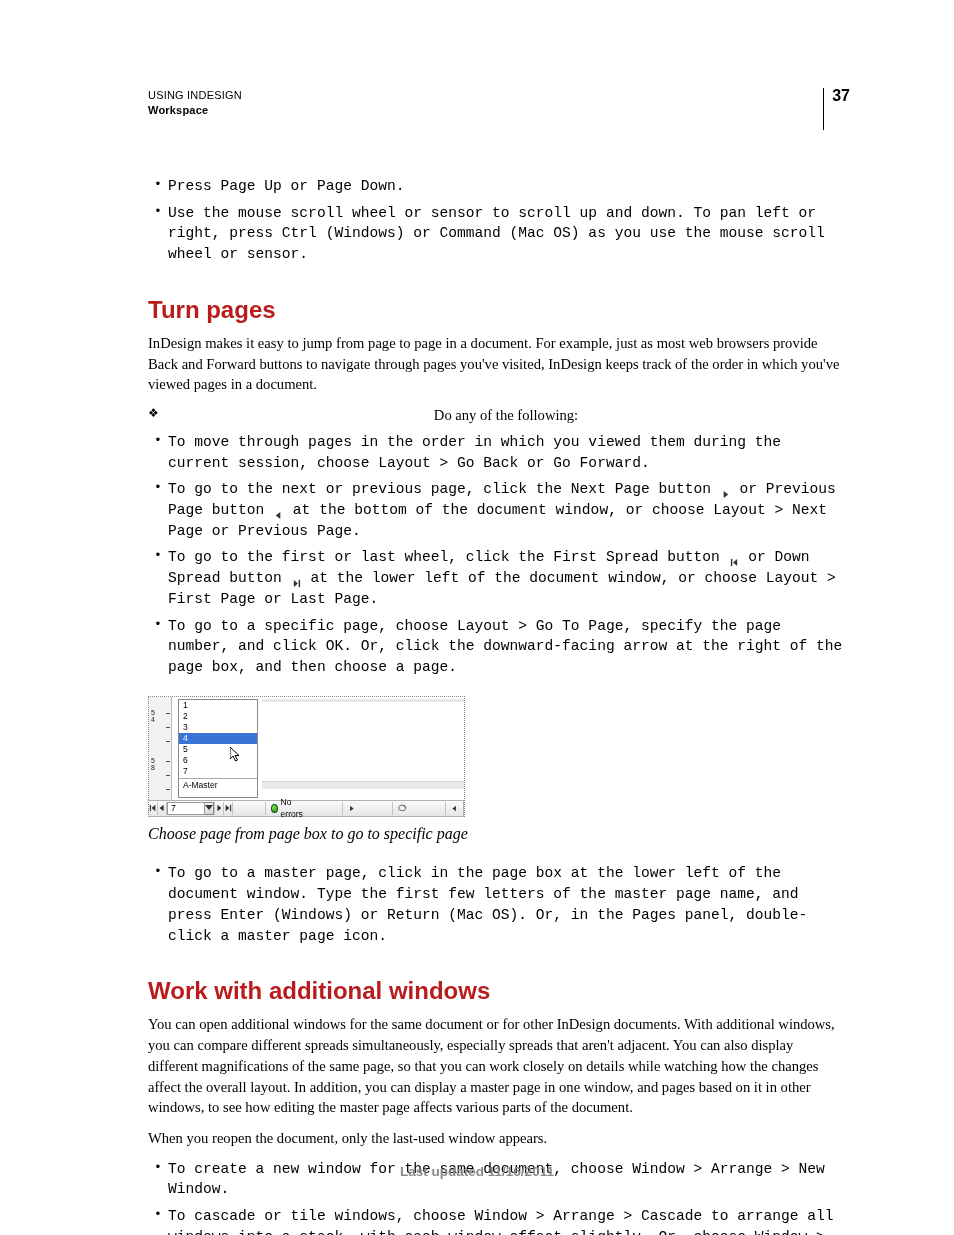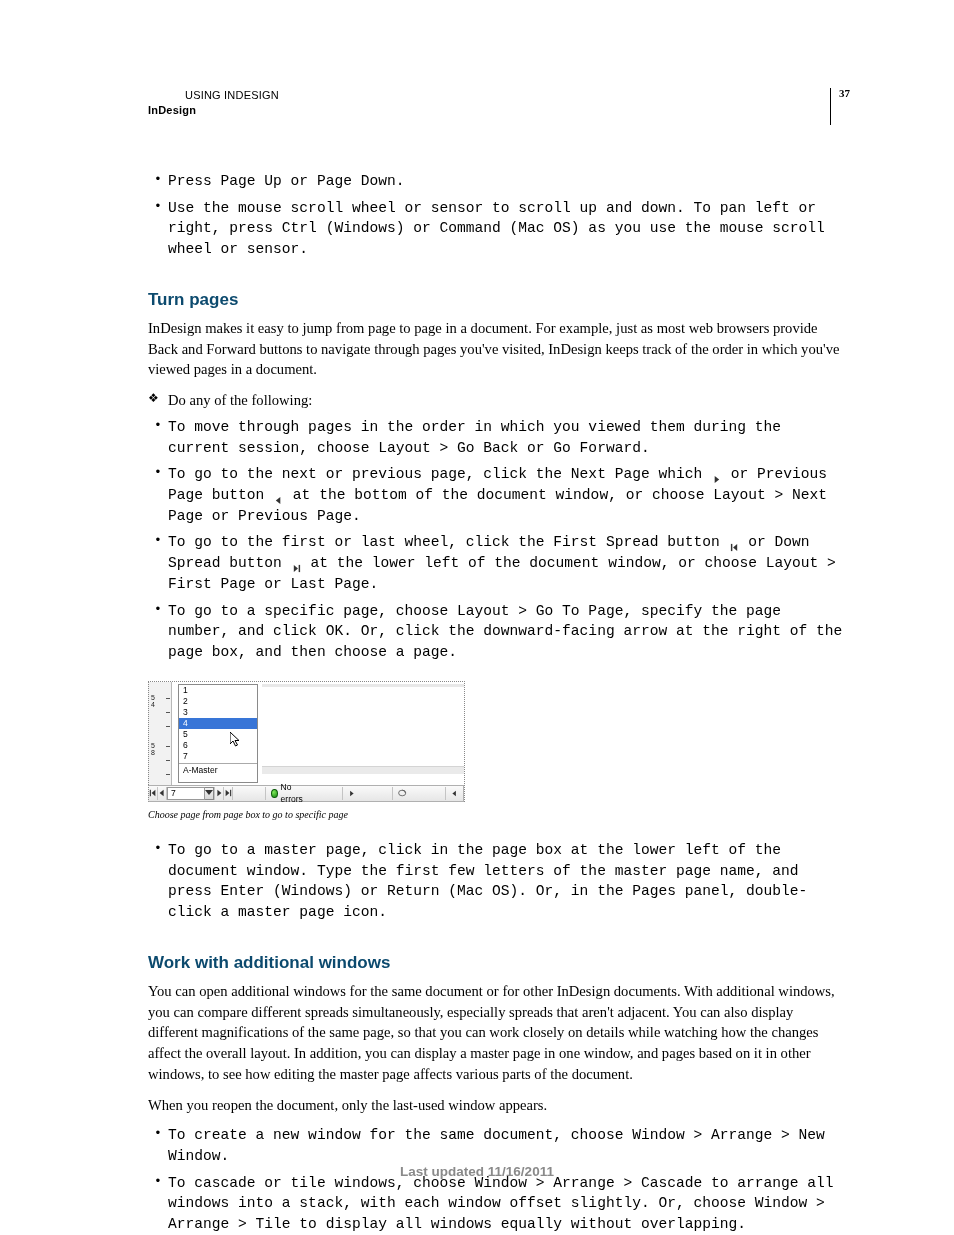--- a/index.html
+++ b/index.html
@@ -22,30 +22,29 @@
     align-items: flex-start;
     margin-bottom: 46px;
   }
   .header-left {
     font-size: 11px;
     line-height: 1.35;
     letter-spacing: 0.2px;
   }
   .header-title {
     font-family: "Myriad Pro", Arial, sans-serif;
-    margin-left: 37px;
   }
   .header-sub {
     font-family: "Myriad Pro", Arial, sans-serif;
     font-weight: bold;
   }
   .header-right {
-    font-family: Liberation Serif, serif;
+    font-family: Liberation Sans, sans-serif;
     font-weight: bold;
-    font-size: 11px;
+    font-size: 16px;
     border-left: 1.5px solid #000;
     padding-left: 8px;
     padding-bottom: 26px;
     line-height: 1;
     margin-right: -6px;
   }
   .content {
     font-size: 14.6px;
     line-height: 1.42;
   }
@@ -63,31 +62,32 @@
   ul.bullets > li::before {
     content: "•";
     position: absolute;
     left: 6px;
     top: 0;
     font-size: 13px;
   }
   h2.section {
     font-family: "Myriad Pro", Arial, Helvetica, sans-serif;
     font-weight: 700;
-    font-size: 17px;
+    font-size: 24px;
     margin: 28px 0 6px 0;
-    color: #0c4a6e;
+    color: #b91c1c;
   }
   p.body {
     margin: 0 0 10px 0;
   }
   ul.diamond {
     list-style: none;
     padding: 0;
     margin: 0 0 0 0;
+    text-align: center;
   }
   ul.diamond > li {
     position: relative;
     padding-left: 20px;
     margin-bottom: 6px;
   }
   ul.diamond > li::before {
     content: "❖";
     position: absolute;
     left: 0;
@@ -99,21 +99,21 @@
     vertical-align: middle;
     width: 9px;
     height: 9px;
     margin: 0 1px;
   }
   .figure-block {
     margin: 12px 0 6px 0;
   }
   .figure-caption {
     font-style: italic;
-    font-size: 10px;
+    font-size: 16px;
     margin: 6px 0 18px 0;
   }
   .footer {
     position: absolute;
     bottom: 56px;
     left: 0;
     width: 100%;
     text-align: center;
     font-family: "Myriad Pro", Arial, sans-serif;
     font-weight: 600;
@@ -256,21 +256,21 @@
   }
 </style>
 </head>
 <body>
 
 <div class="page">
 
   <div class="header">
     <div class="header-left">
       <div class="header-title">USING INDESIGN</div>
-      <div class="header-sub">InDesign</div>
+      <div class="header-sub">Workspace</div>
     </div>
     <div class="header-right">37</div>
   </div>
 
   <div class="content">
 
     <ul class="bullets">
       <li>Press Page Up or Page Down.</li>
       <li>Use the mouse scroll wheel or sensor to scroll up and down. To pan left or right, press Ctrl (Windows) or Command (Mac OS) as you use the mouse scroll wheel or sensor.</li>
     </ul>
@@ -278,21 +278,21 @@
     <h2 class="section">Turn pages</h2>
     <p class="body">InDesign makes it easy to jump from page to page in a document. For example, just as most web browsers provide Back and Forward buttons to navigate through pages you've visited, InDesign keeps track of the order in which you've viewed pages in a document.</p>
 
     <ul class="diamond">
       <li>Do any of the following:</li>
     </ul>
 
     <ul class="bullets">
       <li>To move through pages in the order in which you viewed them during the current session, choose Layout &gt; Go Back or Go Forward.</li>
       <li>
-        <span>To go to the next or previous page, click the Next Page which </span>
+        <span>To go to the next or previous page, click the Next Page button </span>
         <span class="inline-icon"><svg viewBox="0 0 10 10">
               <polygon points="3,1 8,5 3,9" fill="#333"></polygon>
             </svg></span>
         <span> or Previous Page button </span>
         <span class="inline-icon"><svg viewBox="0 0 10 10">
               <polygon points="7,1 2,5 7,9" fill="#333"></polygon>
             </svg></span>
         <span> at the bottom of the document window, or choose Layout &gt; Next Page or Previous Page.</span>
       </li>
       <li>

